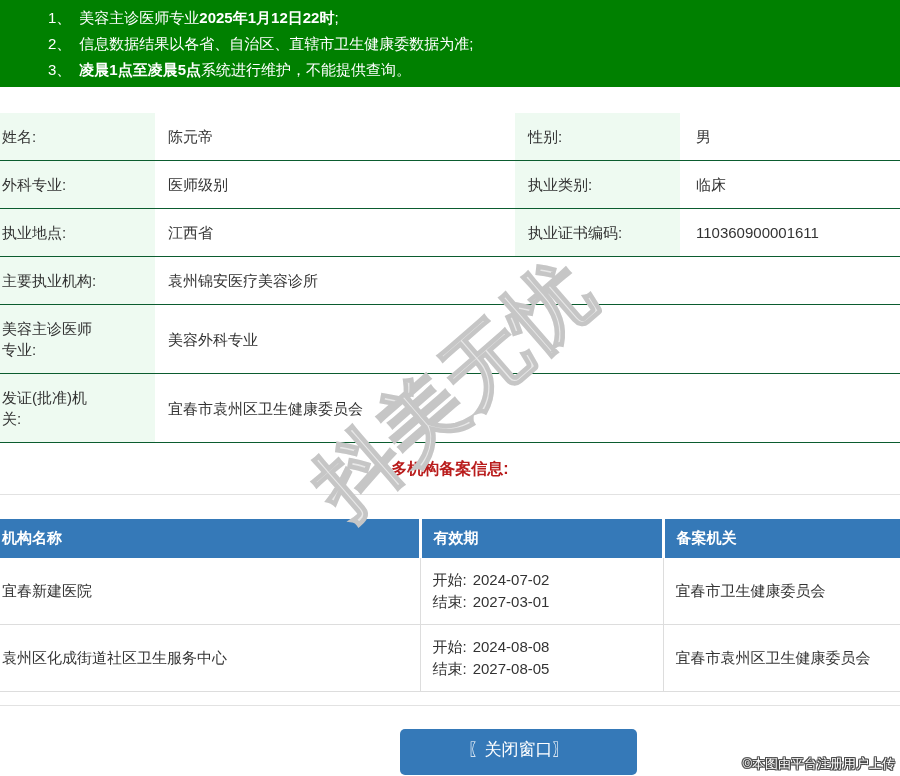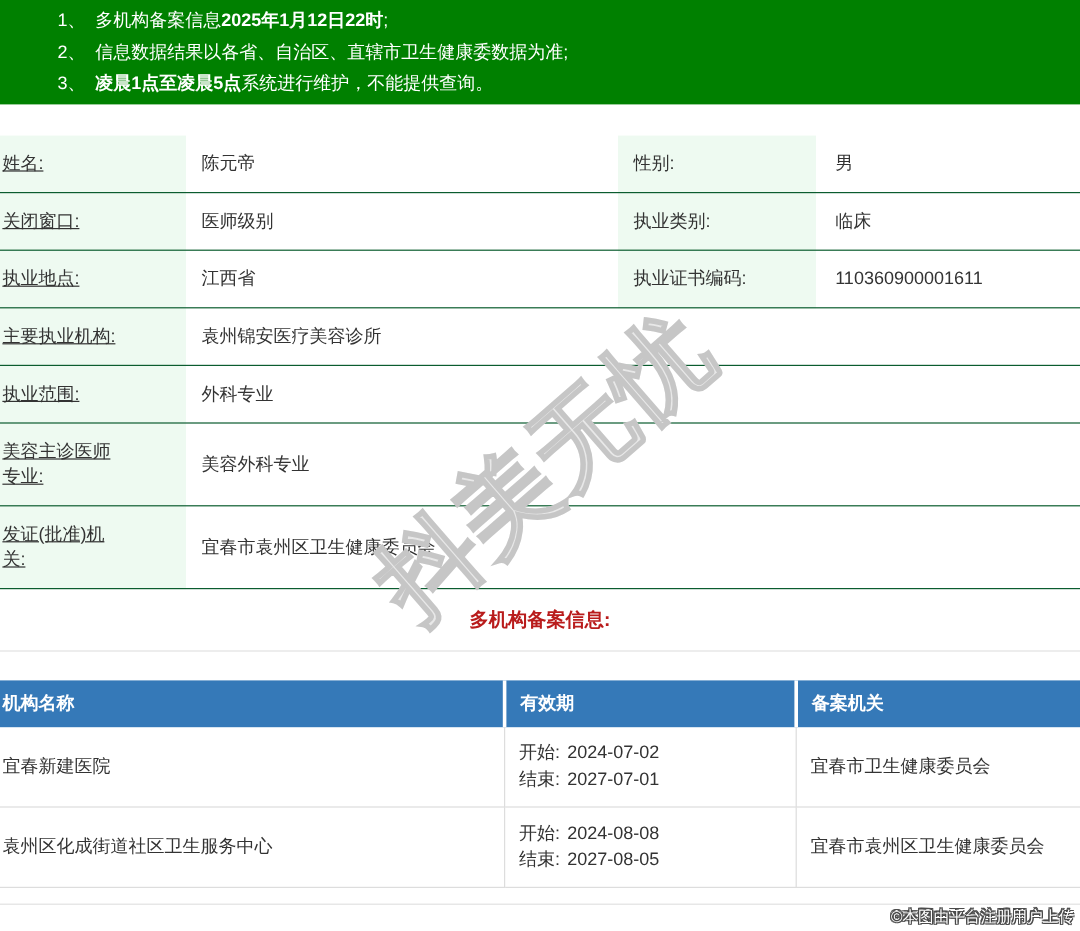--- a/index.html
+++ b/index.html
@@ -38,21 +38,20 @@
     padding: 13px;
     font-size: 15px;
     line-height: 21px;
     color: #333;
     vertical-align: middle;
     word-break: break-all;
   }
   table.info-table td.lbl {
     background: #eefaf1;
     padding: 13px 52px 13px 2px;
-    text-decoration: underline;
   }
   table.info-table td.lbl2 {
     background: #eefaf1;
   }
   table.info-table td.val2 { padding-left: 16px; }
 
   
   .section-title {
     text-align: center;
     font-size: 16px;
@@ -142,58 +141,54 @@
       0 1px 0 #4a4a4a, 0 -1px 0 #4a4a4a,
       1px 0 0 #4a4a4a, -1px 0 0 #4a4a4a;
     z-index: 30;
     white-space: nowrap;
   }
 </style>
 </head>
 <body>
 
 <div class="banner">
-    <div class="line"><span class="num">1、</span><span>多机构备案信息</span><span class="b">2025年1月12日22时</span><span>;</span></div>
+    <div class="line"><span class="num">1、</span><span>美容主诊医师专业</span><span class="b">2025年1月12日22时</span><span>;</span></div>
     <div class="line"><span class="num">2、</span><span>信息数据结果以各省、自治区、直辖市卫生健康委数据为准;</span></div>
     <div class="line"><span class="num">3、</span><span class="b">凌晨1点至凌晨5点</span><span>系统进行维护，不能提供查询。</span></div>
   </div>
 
 <table class="info-table">
   <colgroup>
     <col style="width:155px">
       <col style="width:360px">
     <col style="width:165px">
       <col>
   </colgroup>
   <tbody>
       <tr>
         <td class="lbl">姓名:</td>
         <td class="val1">陈元帝</td>
         <td class="lbl2">性别:</td>
         <td class="val2">男</td>
       </tr>
       <tr>
-        <td class="lbl">关闭窗口:</td>
+        <td class="lbl">外科专业:</td>
         <td class="val1">医师级别</td>
         <td class="lbl2">执业类别:</td>
         <td class="val2">临床</td>
       </tr>
       <tr>
         <td class="lbl">执业地点:</td>
         <td class="val1">江西省</td>
         <td class="lbl2">执业证书编码:</td>
         <td class="val2">110360900001611</td>
       </tr>
       <tr>
         <td class="lbl">主要执业机构:</td>
         <td class="val1" colspan="3">袁州锦安医疗美容诊所</td>
-      </tr>
-      <tr>
-        <td class="lbl">执业范围:</td>
-        <td class="val1" colspan="3">外科专业</td>
       </tr>
       <tr>
         <td class="lbl">美容主诊医师专业:</td>
         <td class="val1" colspan="3">美容外科专业</td>
       </tr>
       <tr>
         <td class="lbl">发证(批准)机关:</td>
         <td class="val1" colspan="3">宜春市袁州区卫生健康委员会</td>
       </tr>
     </tbody>
@@ -214,21 +209,21 @@
         <th>机构名称</th>
         <th>有效期</th>
         <th>备案机关</th>
       </tr>
     </thead>
   <tbody>
       <tr>
         <td class="sep">宜春新建医院</td>
         <td class="sep">
           <div class="validity-line"><span class="vl-label">开始:</span><span class="vl-date">2024-07-02</span></div>
-          <div class="validity-line"><span class="vl-label">结束:</span><span class="vl-date">2027-07-01</span></div>
+          <div class="validity-line"><span class="vl-label">结束:</span><span class="vl-date">2027-03-01</span></div>
         </td>
         <td>宜春市卫生健康委员会</td>
       </tr>
       <tr>
         <td class="sep">袁州区化成街道社区卫生服务中心</td>
         <td class="sep">
           <div class="validity-line"><span class="vl-label">开始:</span><span class="vl-date">2024-08-08</span></div>
           <div class="validity-line"><span class="vl-label">结束:</span><span class="vl-date">2027-08-05</span></div>
         </td>
         <td>宜春市袁州区卫生健康委员会</td>

